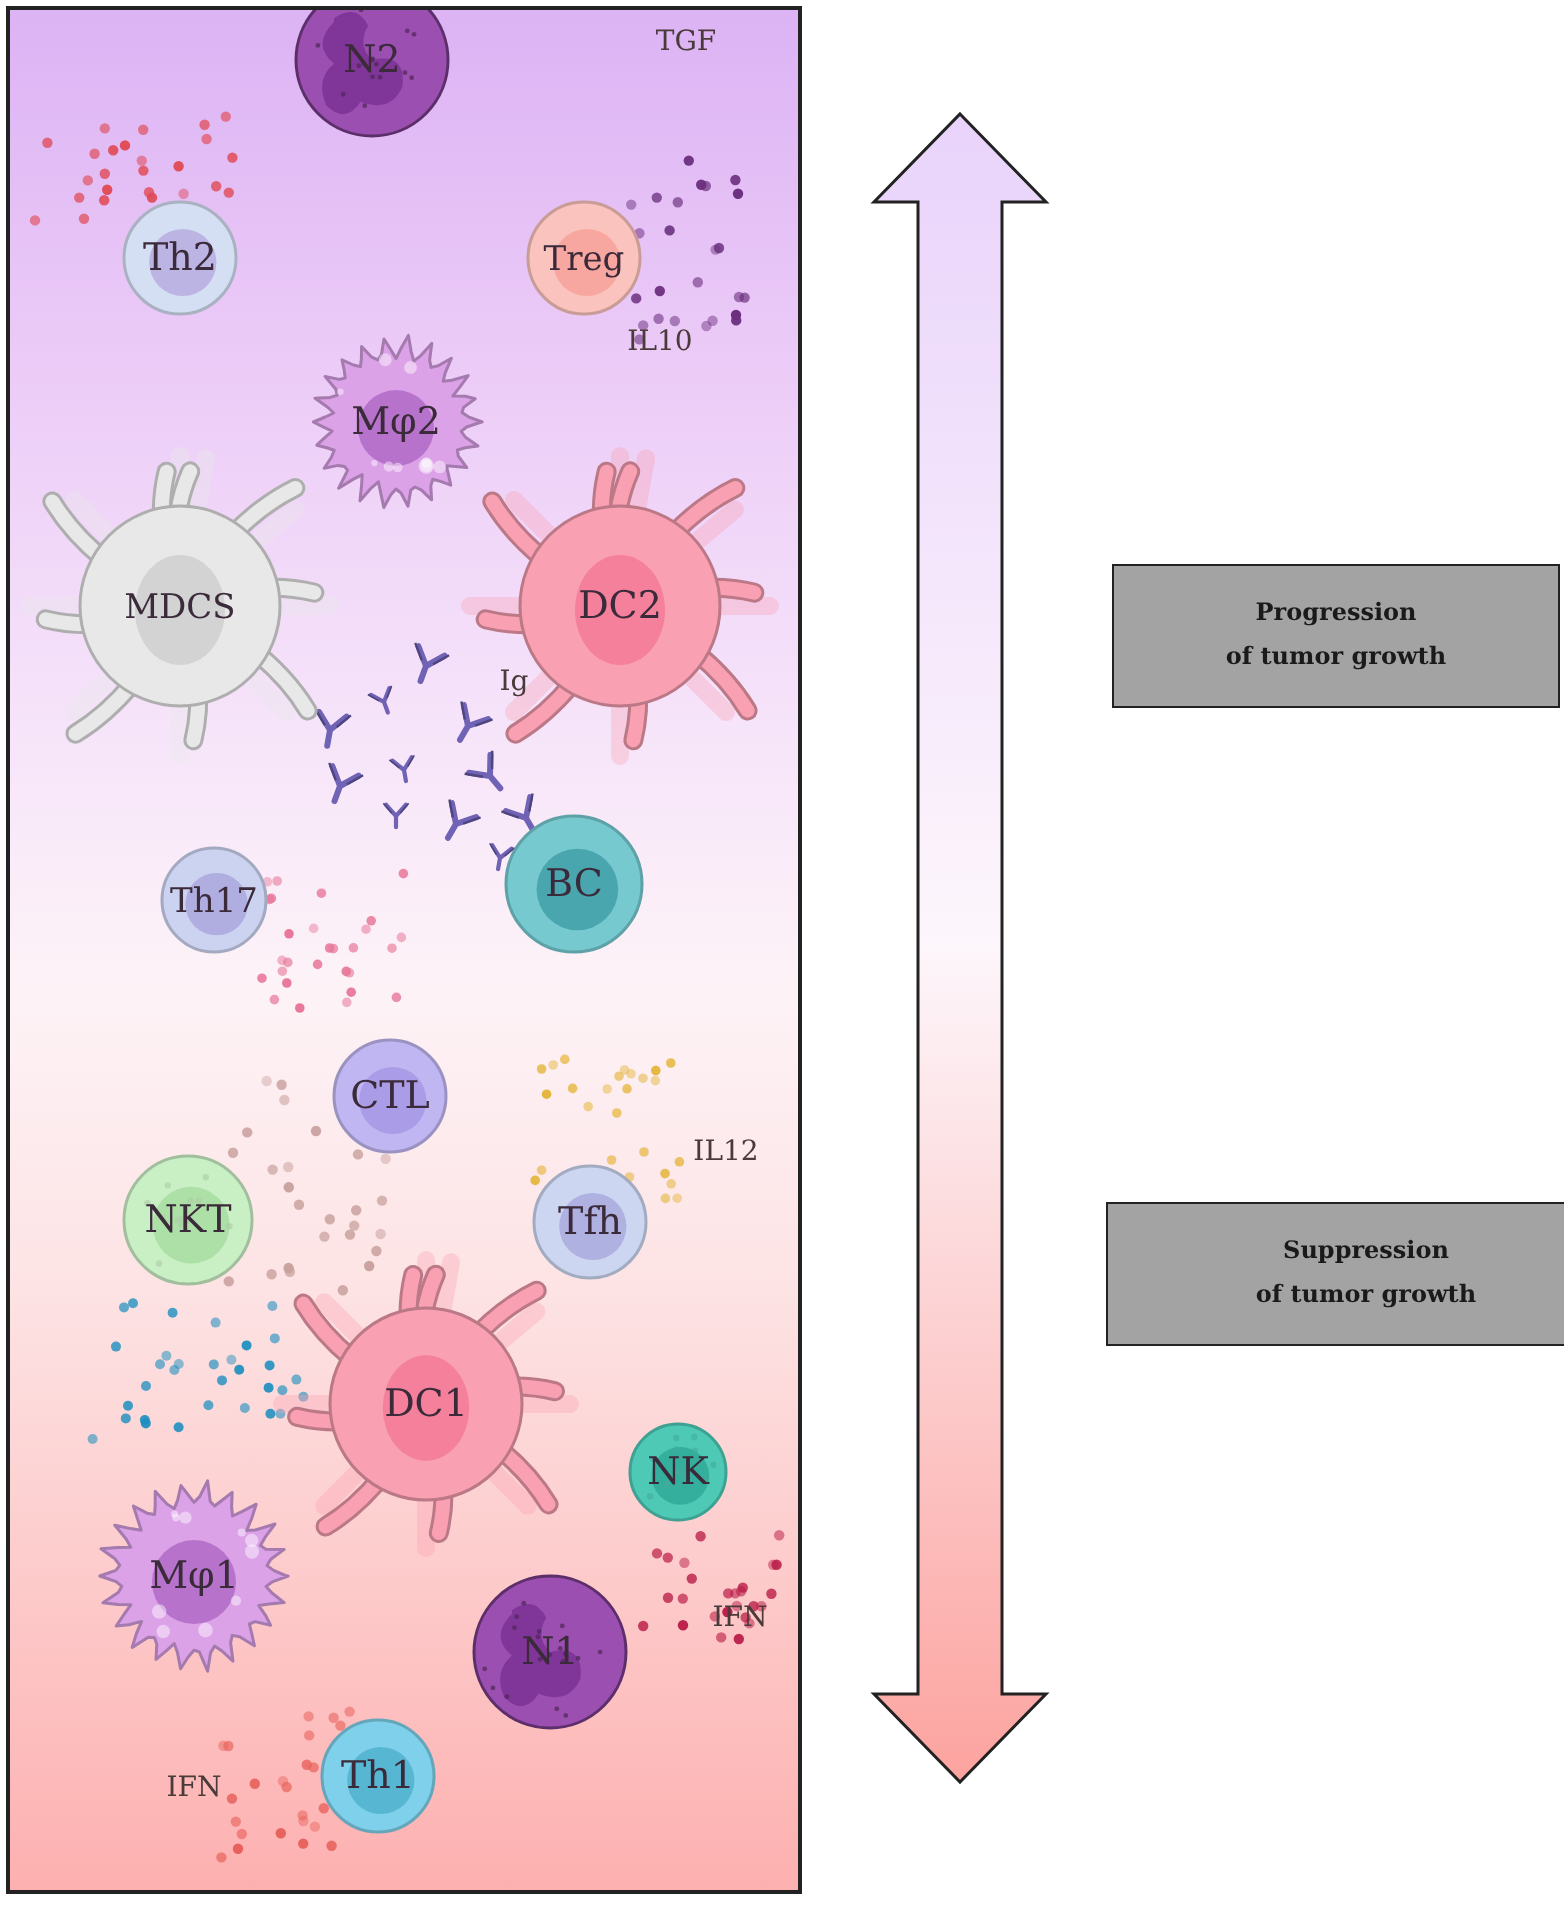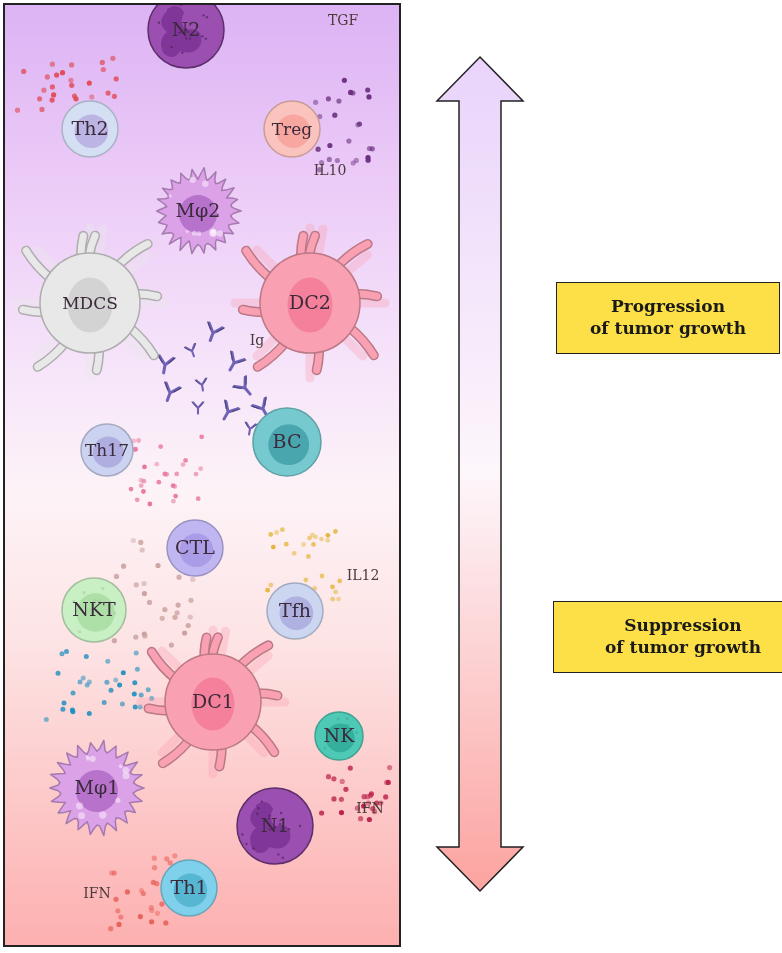--- a/index.html
+++ b/index.html
@@ -3,21 +3,21 @@
 <meta charset="utf-8">
 <style>
   html,body{margin:0;padding:0;background:#ffffff;}
   body{width:782px;height:953px;position:relative;overflow:hidden;font-family:"DejaVu Serif","Liberation Serif",serif;}
   #panel{position:absolute;left:3px;top:3px;width:398px;height:944px;border:2px solid #222;box-sizing:border-box;
     background:linear-gradient(to bottom,#dcb3f4 0%,#ebcaf7 18%,#f6e4fa 38%,#fdf3f7 52%,#fde3e4 68%,#fdc8c8 85%,#fdb0b0 100%);overflow:hidden;}
   #panel svg{position:absolute;left:0;top:0;}
   .cell-label{font-family:"DejaVu Serif","Liberation Serif",serif;fill:#3a2a3a;}
   .cyto-label{font-family:"DejaVu Serif","Liberation Serif",serif;fill:#4a3a3a;font-size:14px;}
   #arrow{position:absolute;left:430px;top:55px;}
-  .label-box{position:absolute;border:1.5px solid #222;background:#fde047;text-align:center;font-family:"DejaVu Serif","Liberation Serif",serif;font-weight:bold;color:#1a1a1a;font-size:17px;line-height:22px;box-sizing:border-box;}
+  .label-box{position:absolute;border:1.5px solid #222;background:#a3a3a3;text-align:center;font-family:"DejaVu Serif","Liberation Serif",serif;font-weight:bold;color:#1a1a1a;font-size:12px;line-height:22px;box-sizing:border-box;}
   #box-progression{left:556px;top:282px;width:224px;height:72px;padding-top:12px;}
   #box-suppression{left:553px;top:601px;width:260px;height:72px;padding-top:12px;}
 </style>
 </head>
 <body>
 
 <div id="panel">
   <svg id="cells-svg" width="394" height="940" viewBox="0 0 394 940">
       <g>
         <circle cx="12.5" cy="105.2" r="2.6" fill="#e04a55" fill-opacity="0.61"></circle>

